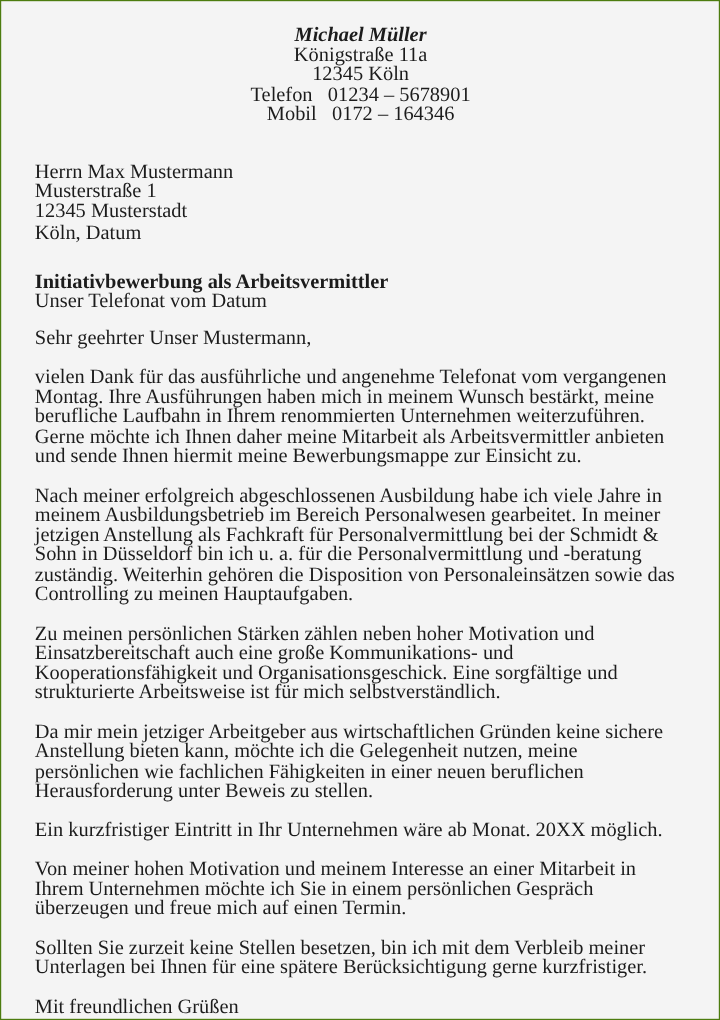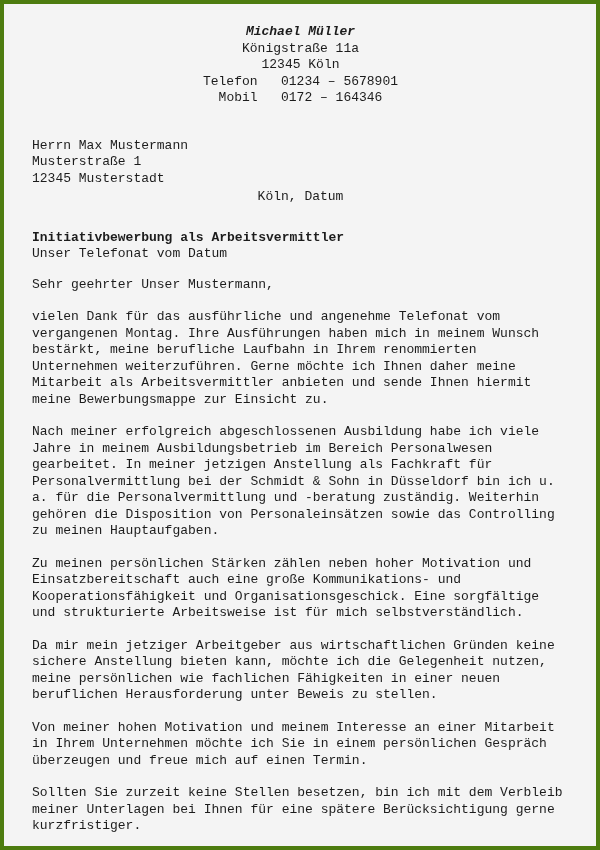--- a/index.html
+++ b/index.html
@@ -1,35 +1,35 @@
 <!DOCTYPE html>
 <html><head>
 <meta charset="utf-8">
 <style>
   html, body { margin: 0; padding: 0; background: #e9e9e9; }
   .page {
     width: 600px;
     height: 850px;
     box-sizing: border-box;
     background: #f4f4f4;
-    border: 4px solid #4d7c0f;
-    font-family: Liberation Mono, monospace;
+    border: 1px solid #4d7c0f;
+    font-family: Liberation Serif, serif;
     color: #1c1c1c;
-    font-size: 13px;
+    font-size: 17px;
     line-height: 16.5px;
     overflow: hidden;
   }
   .inner { padding: 20px 27px 0 28px; }
 
   .sender { text-align: center; }
   .sender-name { font-weight: bold; font-style: italic; }
   .pre { white-space: pre; }
 
   .recipient { margin-top: 31px; }
-  .dateline { text-align: center; margin-top: 2px; }
+  .dateline { text-align: left; margin-top: 2px; }
 
   .subject { margin-top: 24px; }
   .subject-line { font-weight: bold; }
 
   .salutation { margin-top: 14px; }
 
   p.body { margin: 16px 0 0 0; }
 
   .closing { margin-top: 16px; }
   .signature { margin-top: 14px; color: #a9a9a9; font-style: italic; }
@@ -62,20 +62,21 @@
       <div class="subject-line">Initiativbewerbung als Arbeitsvermittler</div>
       <div>Unser Telefonat vom Datum</div>
     </div>
 
     <div class="salutation">Sehr geehrter Unser Mustermann,</div>
 
     <p class="body">vielen Dank für das ausführliche und angenehme Telefonat vom vergangenen Montag. Ihre Ausführungen haben mich in meinem Wunsch bestärkt, meine berufliche Laufbahn in Ihrem renommierten Unternehmen weiterzuführen. Gerne möchte ich Ihnen daher meine Mitarbeit als Arbeitsvermittler anbieten und sende Ihnen hiermit meine Bewerbungsmappe zur Einsicht zu.</p>
     <p class="body">Nach meiner erfolgreich abgeschlossenen Ausbildung habe ich viele Jahre in meinem Ausbildungsbetrieb im Bereich Personalwesen gearbeitet. In meiner jetzigen Anstellung als Fachkraft für Personalvermittlung bei der Schmidt &amp; Sohn in Düsseldorf bin ich u. a. für die Personalvermittlung und -beratung zuständig. Weiterhin gehören die Disposition von Personal­einsätzen sowie das Controlling zu meinen Hauptaufgaben.</p>
     <p class="body">Zu meinen persönlichen Stärken zählen neben hoher Motivation und Einsatzbereitschaft auch eine große Kommunikations- und Kooperationsfähigkeit und Organisationsgeschick. Eine sorgfältige und strukturierte Arbeitsweise ist für mich selbstverständlich.</p>
     <p class="body">Da mir mein jetziger Arbeitgeber aus wirtschaftlichen Gründen keine sichere Anstellung bieten kann, möchte ich die Gelegenheit nutzen, meine persönlichen wie fachlichen Fähigkeiten in einer neuen beruflichen Herausforderung unter Beweis zu stellen.</p>
+    <p class="body">Ein kurzfristiger Eintritt in Ihr Unternehmen wäre ab Monat. 20XX möglich.</p>
     <p class="body">Von meiner hohen Motivation und meinem Interesse an einer Mitarbeit in Ihrem Unternehmen möchte ich Sie in einem persönlichen Gespräch überzeugen und freue mich auf einen Termin.</p>
     <p class="body">Sollten Sie zurzeit keine Stellen besetzen, bin ich mit dem Verbleib meiner Unterlagen bei Ihnen für eine spätere Berücksichtigung gerne kurzfristiger.</p>
 
     <div class="closing">Mit freundlichen Grüßen</div>
 
     <div class="signature">{ Musterstadt }</div>
 
     <div class="enclosure">
       <span class="label">Anlage</span><span> Bewerbungsmappe</span>
     </div>

